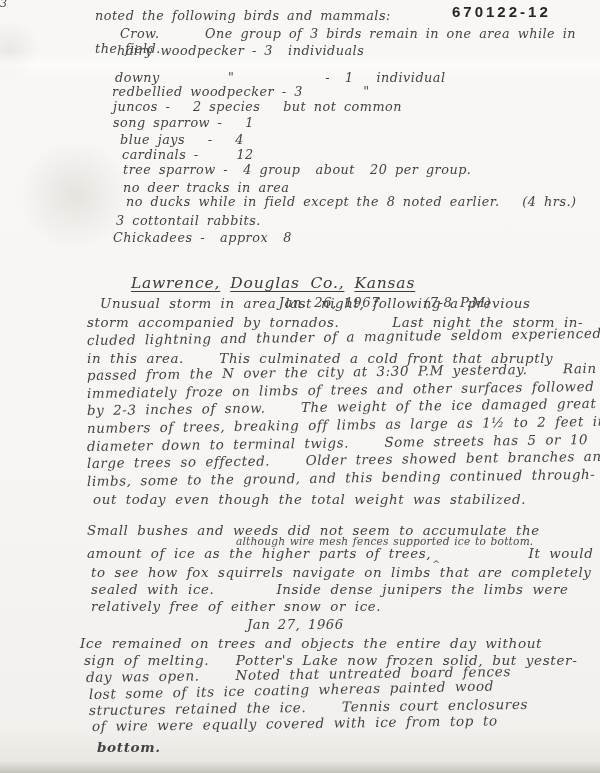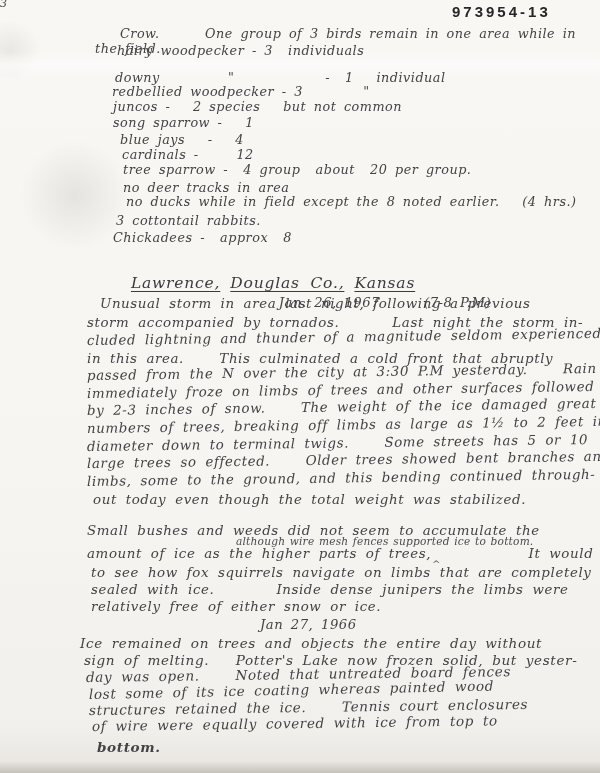--- a/index.html
+++ b/index.html
@@ -90,22 +90,23 @@
 <body>
 
 <div class="page">
 
   <div class="smudge a"></div>
   <div class="smudge b"></div>
   <div class="bright-band"></div>
   <div class="bottom-shadow"></div>
 
   <div class="pagenum">3</div>
-  <div class="docnum">973954-13</div>
+  <div class="docnum">670122-12</div>
 
+  <div class="hw list" style="left:95px;top:8px;">noted the following birds and mammals:</div>
   <div class="hw list" style="left:120px;top:26px;">Crow.      One group of 3 birds remain in one area while in</div>
   <div class="hw list" style="left:95px;top:41px;">the field.</div>
   <div class="hw list" style="left:117px;top:43px;">hairy woodpecker - 3  individuals</div>
   <div class="hw list" style="left:115px;top:70px;">downy         "            -  1   individual</div>
   <div class="hw list" style="left:112px;top:84px;">redbellied woodpecker - 3        "</div>
   <div class="hw list" style="left:113px;top:99px;">juncos -   2 species   but not common</div>
   <div class="hw list" style="left:113px;top:115px;">song sparrow -   1</div>
   <div class="hw list" style="left:120px;top:132px;">blue jays   -   4</div>
   <div class="hw list" style="left:122px;top:147px;">cardinals -     12</div>
   <div class="hw list" style="left:123px;top:162px;">tree sparrow -  4 group  about  20 per group.</div>
@@ -135,21 +136,21 @@
   <div class="hw para" style="left:93px;top:492px;">out today even though the total weight was stabilized.</div>
 
   <div class="hw para" style="left:87px;top:523px;">Small bushes and weeds did not seem to accumulate the</div>
   <div class="hw insertion" style="left:196px;top:535px;">although wire mesh fences supported ice to bottom.</div>
   <div class="hw para" style="left:87px;top:546px;">amount of ice as the higher parts of trees,           It would be interesting</div>
   <div class="hw caret" style="left:432px;top:558px;">^</div>
   <div class="hw para" style="left:91px;top:565px;">to see how fox squirrels navigate on limbs that are completely</div>
   <div class="hw para" style="left:91px;top:582px;">sealed with ice.       Inside dense junipers the limbs were</div>
   <div class="hw para" style="left:91px;top:599px;">relatively free of either snow or ice.</div>
 
-  <div class="hw dateline" style="left:260px;top:617px;">Jan 27, 1966</div>
+  <div class="hw dateline" style="left:247px;top:617px;">Jan 27, 1966</div>
   <div class="hw entry2" style="left:80px;top:635px;">Ice remained on trees and objects the entire day without</div>
   <div class="hw entry2" style="left:84px;top:652px;">sign of melting.   Potter's Lake now frozen solid, but yester-</div>
   <div class="hw entry2 tilt" style="left:86px;top:669px;">day was open.    Noted that untreated board fences</div>
   <div class="hw entry2 tilt2" style="left:89px;top:686px;">lost some of its ice coating whereas painted wood</div>
   <div class="hw entry2 tilt" style="left:89px;top:702px;">structures retained the ice.    Tennis court enclosures</div>
   <div class="hw entry2 tilt" style="left:92px;top:718px;">of wire were equally covered with ice from top to</div>
   <div class="hw entry2" style="left:97px;top:739px;font-weight:bold;">bottom.</div>
 
 </div>
 

